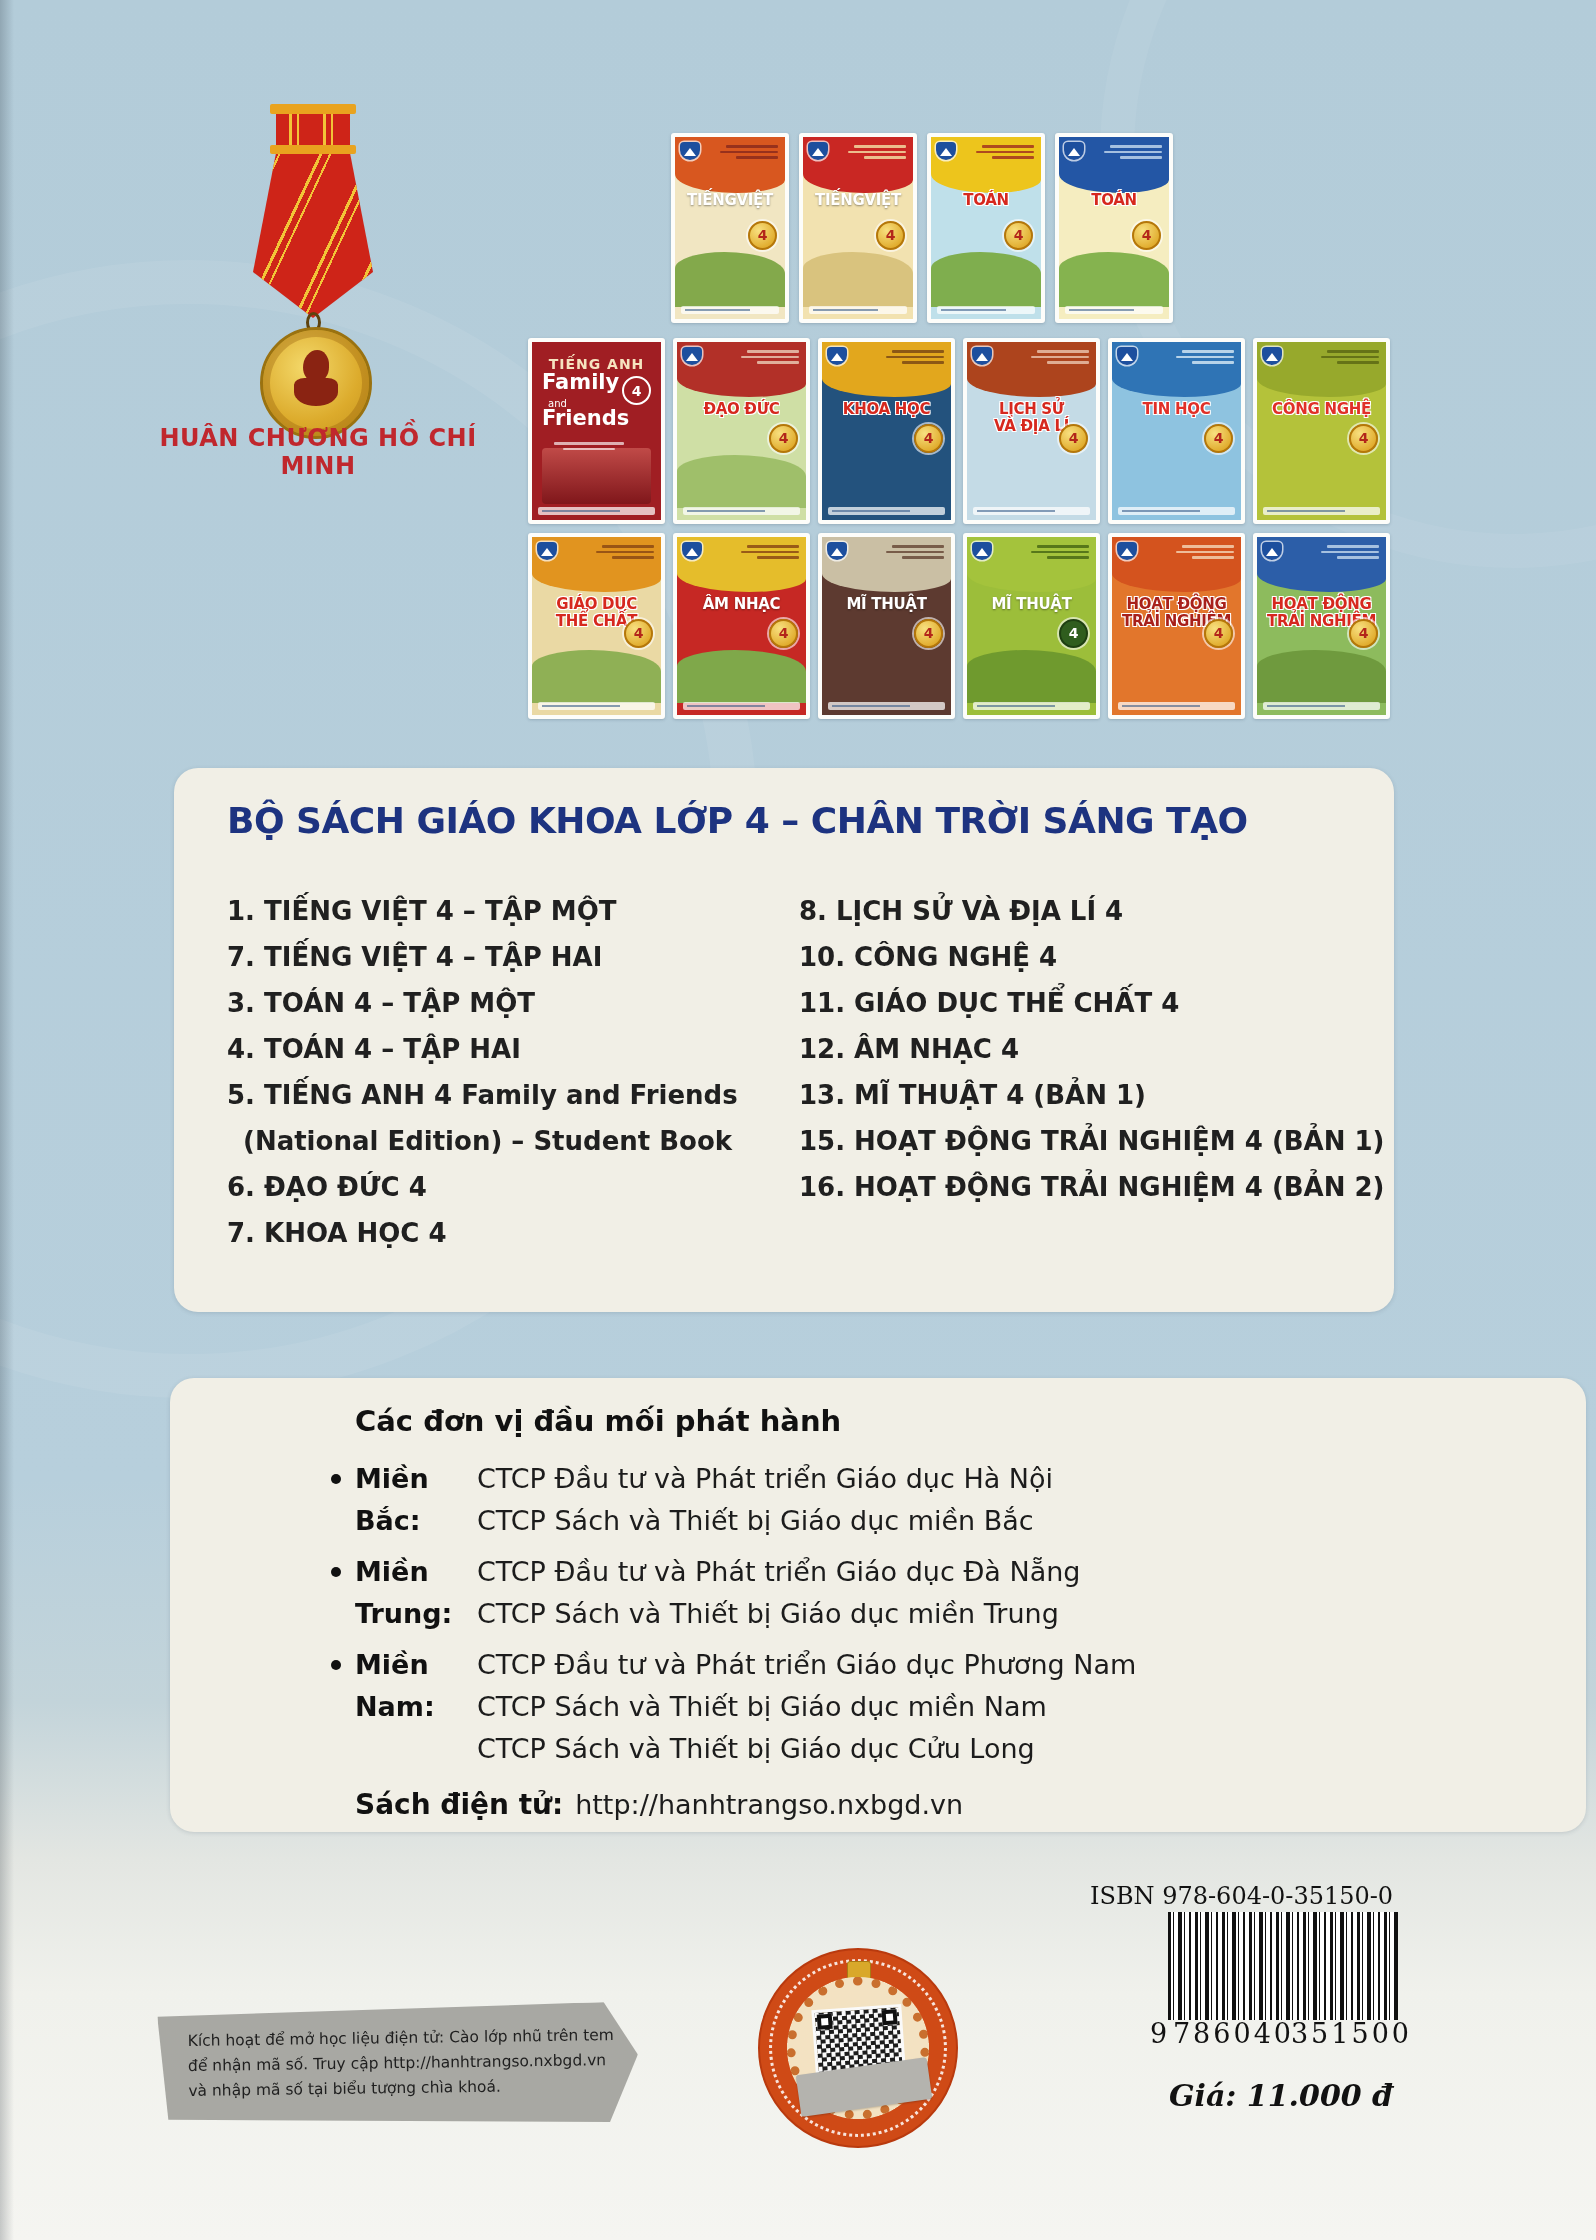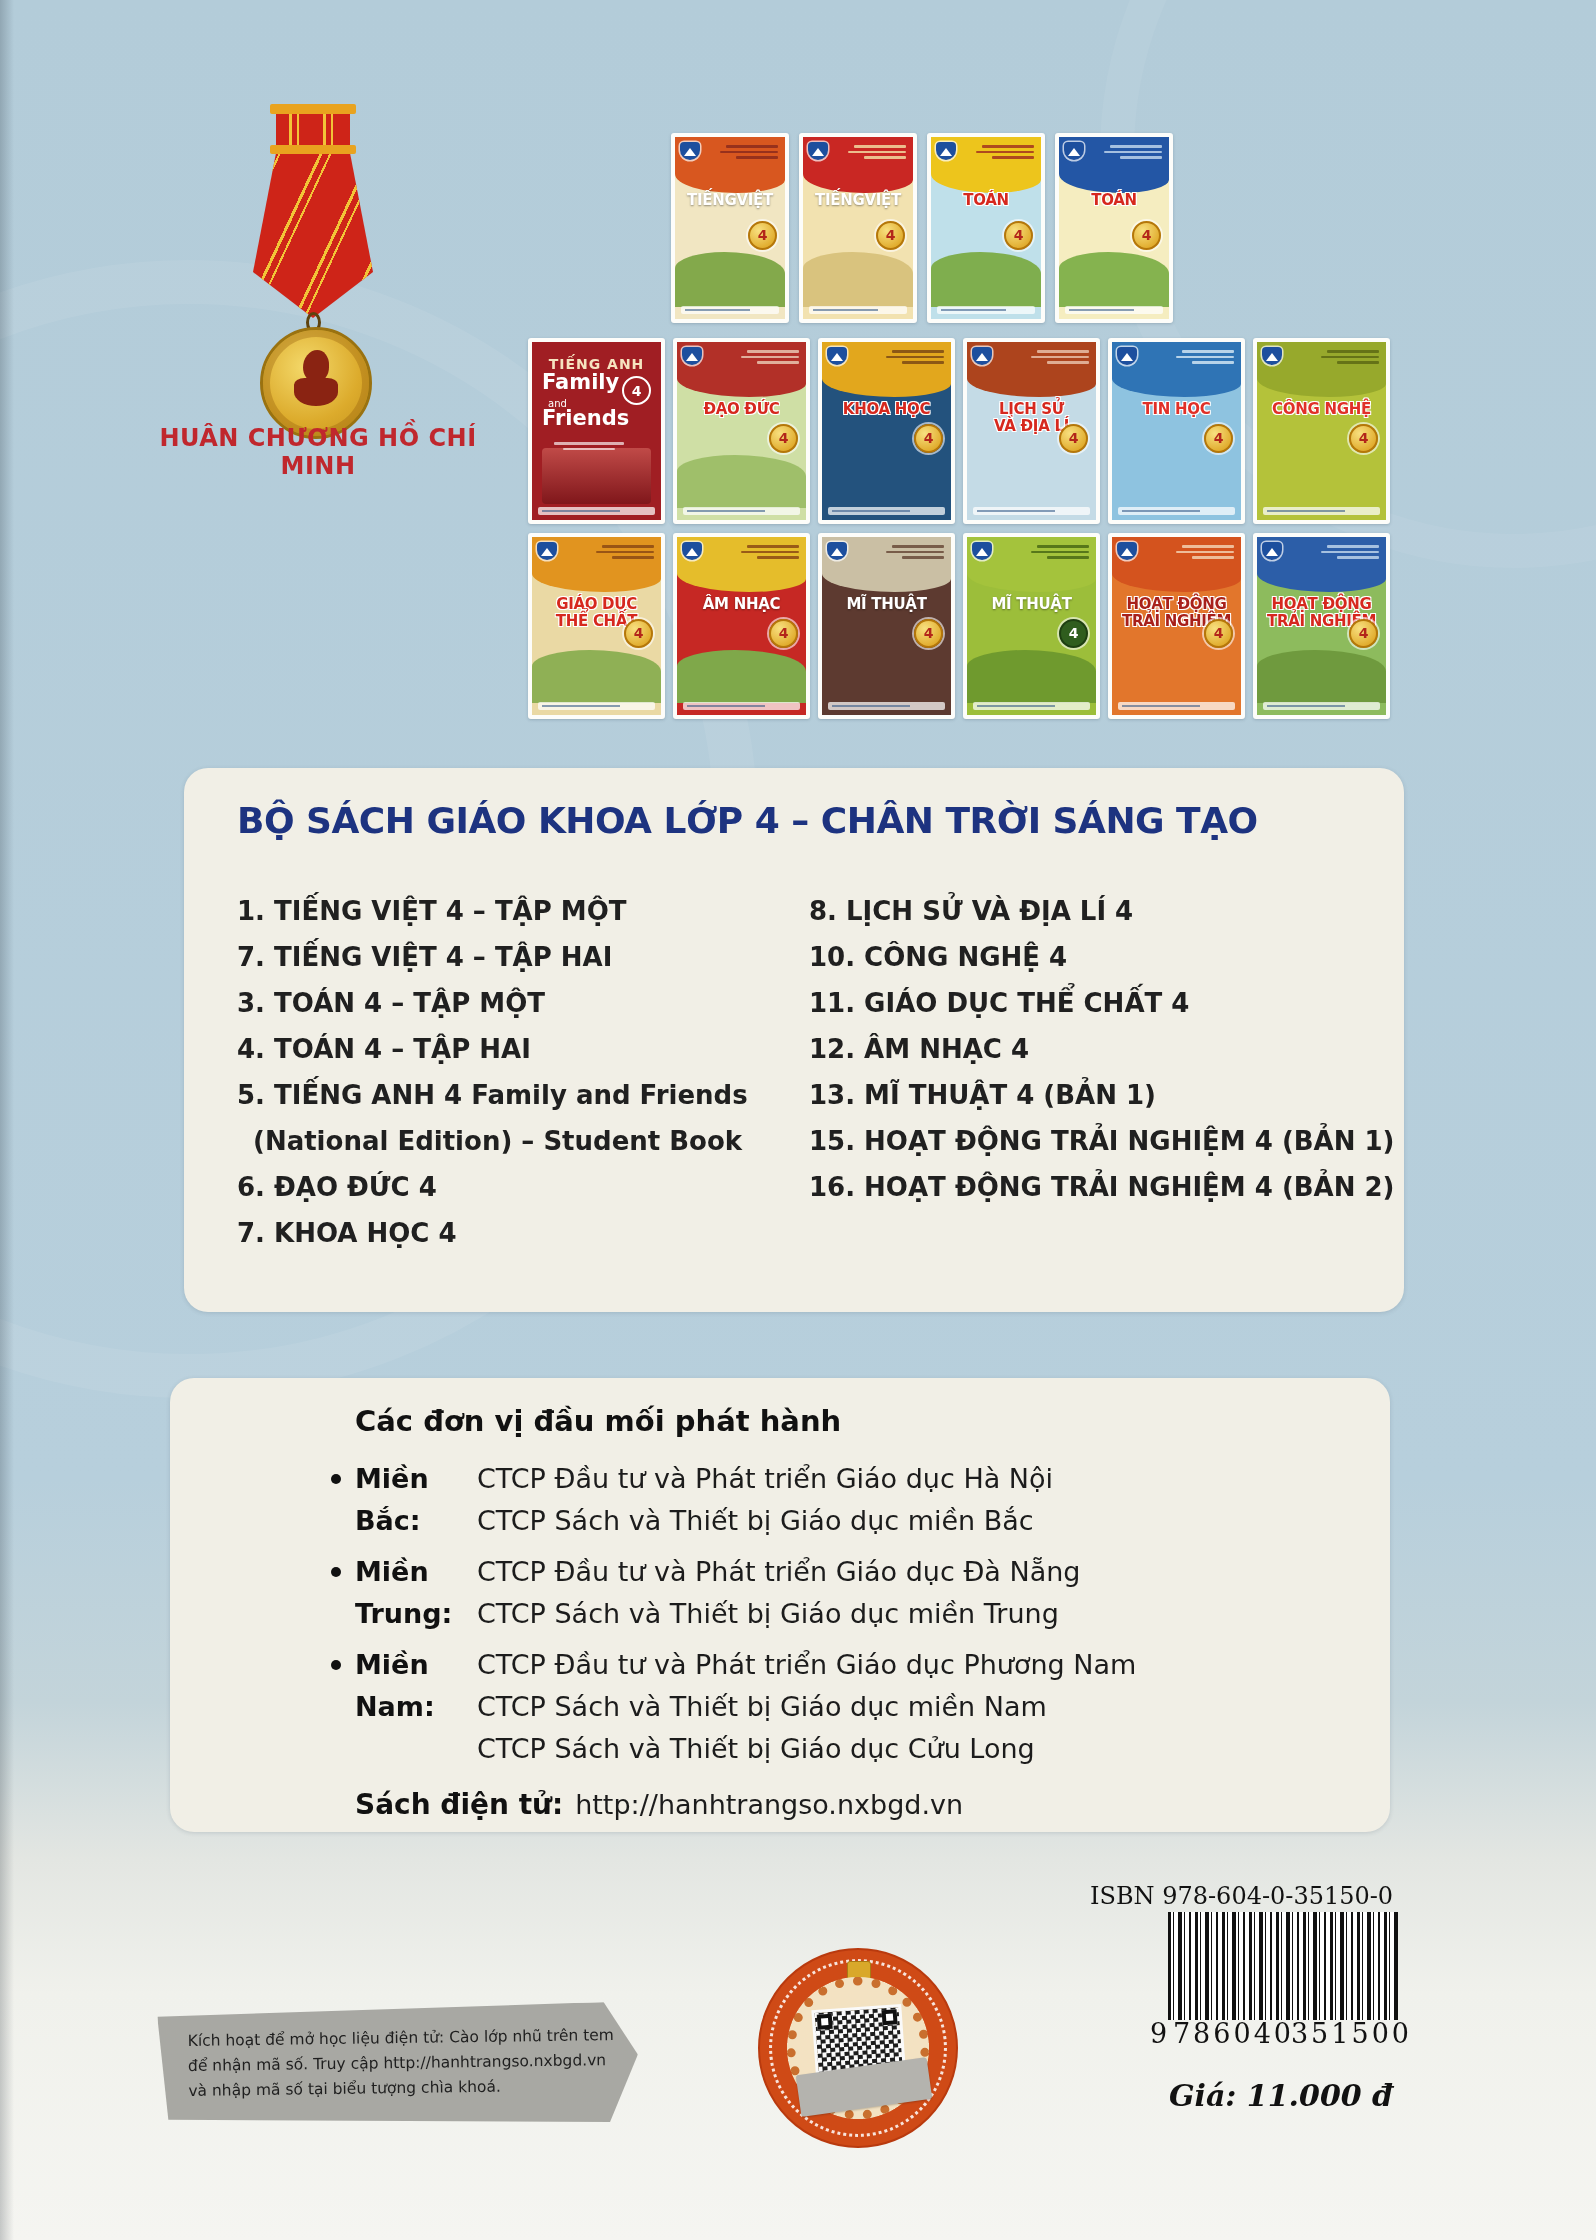--- a/index.html
+++ b/index.html
@@ -86,30 +86,30 @@
     color:#fff;box-shadow:none;}
   .cover.en .en-lines{position:absolute;left:22px;top:100px;z-index:6;display:flex;
     flex-direction:column;gap:3px;align-items:center;}
   .cover.en .en-lines i{display:block;height:2.5px;background:rgba(255,255,255,.65);border-radius:1px;}
   .cover.en .en-lines i:nth-child(1){width:70px}.cover.en .en-lines i:nth-child(2){width:52px}
   .cover.en .en-scene{position:absolute;left:10px;right:10px;bottom:16px;height:56px;z-index:1;
     background:linear-gradient(180deg,#c6524e,#7a1519);border-radius:4px;opacity:.85;}
 
   
   .panel{background:#f1efe6;border-radius:24px;box-shadow:0 1px 4px rgba(60,80,95,.18);}
-  .box-list{left:184px;top:768px;width:1220px;height:544px;}
+  .box-list{left:174px;top:768px;width:1220px;height:544px;}
   .list-title{position:absolute;left:53px;top:32px;font-size:36px;font-weight:bold;
     color:#1d3380;letter-spacing:-.5px;white-space:nowrap;}
   .list-col{position:absolute;top:120px;font-size:26px;font-weight:bold;color:#202020;}
   .list-col div{line-height:46px;white-space:nowrap;}
   .col-left{left:53px;}
   .col-right{left:625px;}
   .col-left div.cont{padding-left:16px;}
 
-  .box-dist{left:170px;top:1378px;width:1220px;height:454px;box-sizing:border-box;
+  .box-dist{left:170px;top:1378px;width:1416px;height:454px;box-sizing:border-box;
     padding:26px 0 0 185px;}
   .dist-heading{font-size:29px;font-weight:bold;color:#111;margin-bottom:20px;}
   .dist-entry{position:relative;display:flex;margin-bottom:9px;}
   .bullet{position:absolute;left:-24px;top:16px;width:10px;height:10px;border-radius:50%;background:#111;}
   .dist-region{width:122px;flex:0 0 122px;font-size:27px;font-weight:bold;color:#111;line-height:42px;}
   .dist-companies{font-size:27px;color:#1c1c1c;}
   .dist-companies div{line-height:42px;white-space:nowrap;}
   .ebook-line{margin-top:18px;font-size:27px;white-space:nowrap;}
   .ebook-label{font-weight:bold;color:#111;font-size:28px;margin-right:12px;}
   .ebook-url{color:#1c1c1c;}

